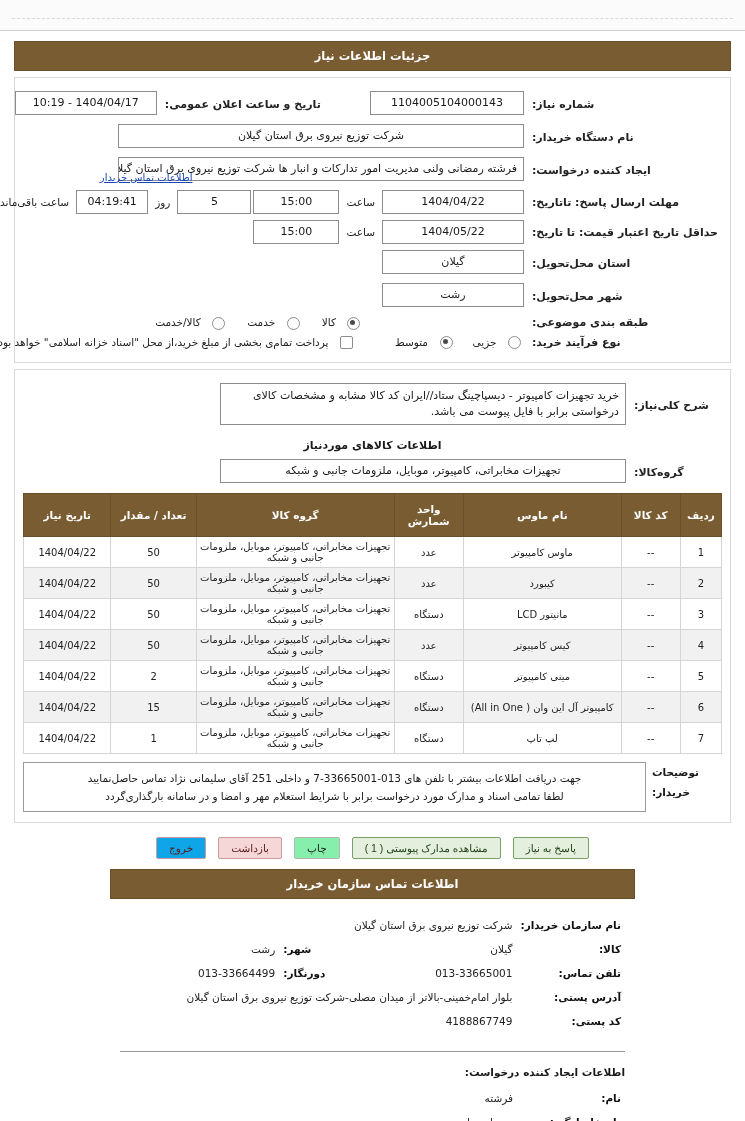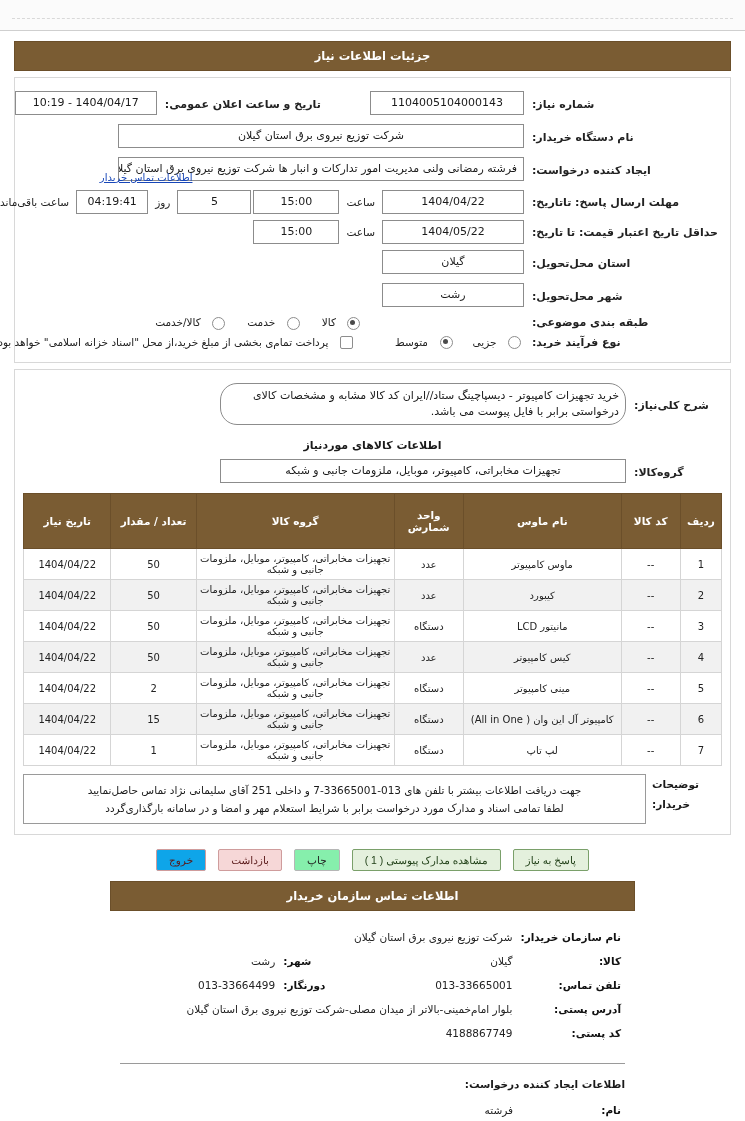--- a/index.html
+++ b/index.html
@@ -65,21 +65,21 @@
     overflow:hidden;
     white-space:nowrap;
   }
   .box.w-full{width:392px;}
   .box.w-num{width:140px;}
   .box.w-small{width:128px;}
   .box.w-time{width:72px;}
   .box.w-days{width:60px;}
   .box.w-rem{width:58px;}
   .box.w-city{width:128px;}
-  .box.w-desc{width:392px;text-align:right;white-space:normal;height:auto;line-height:16px;border-radius:17px;}
+  .box.w-desc{width:392px;text-align:right;white-space:normal;height:auto;line-height:16px;}
   .box.w-group{width:392px;text-align:center;}
 
   .inline-label{font-size:10.5px;padding:0 5px;color:#222;white-space:nowrap;}
   .link{
     color:#1746b8;
     text-decoration:underline;
     font-size:10px;
     cursor:pointer;
   }
   .link-overlay{
@@ -120,21 +120,21 @@
     border-collapse:collapse;
     margin-top:4px;
     background:#fff;
   }
   table.goods th{
     background:#7a5c33;
     color:#fff;
     font-size:10.5px;
     font-weight:bold;
     border:1px solid #6b4f2a;
-    padding:15px 3px;
+    padding:9px 3px;
     text-align:center;
   }
   table.goods td{
     border:1px solid #d5d5d5;
     padding:4px 3px;
     font-size:10px;
     text-align:center;
     color:#222;
     height:22px;
   }

